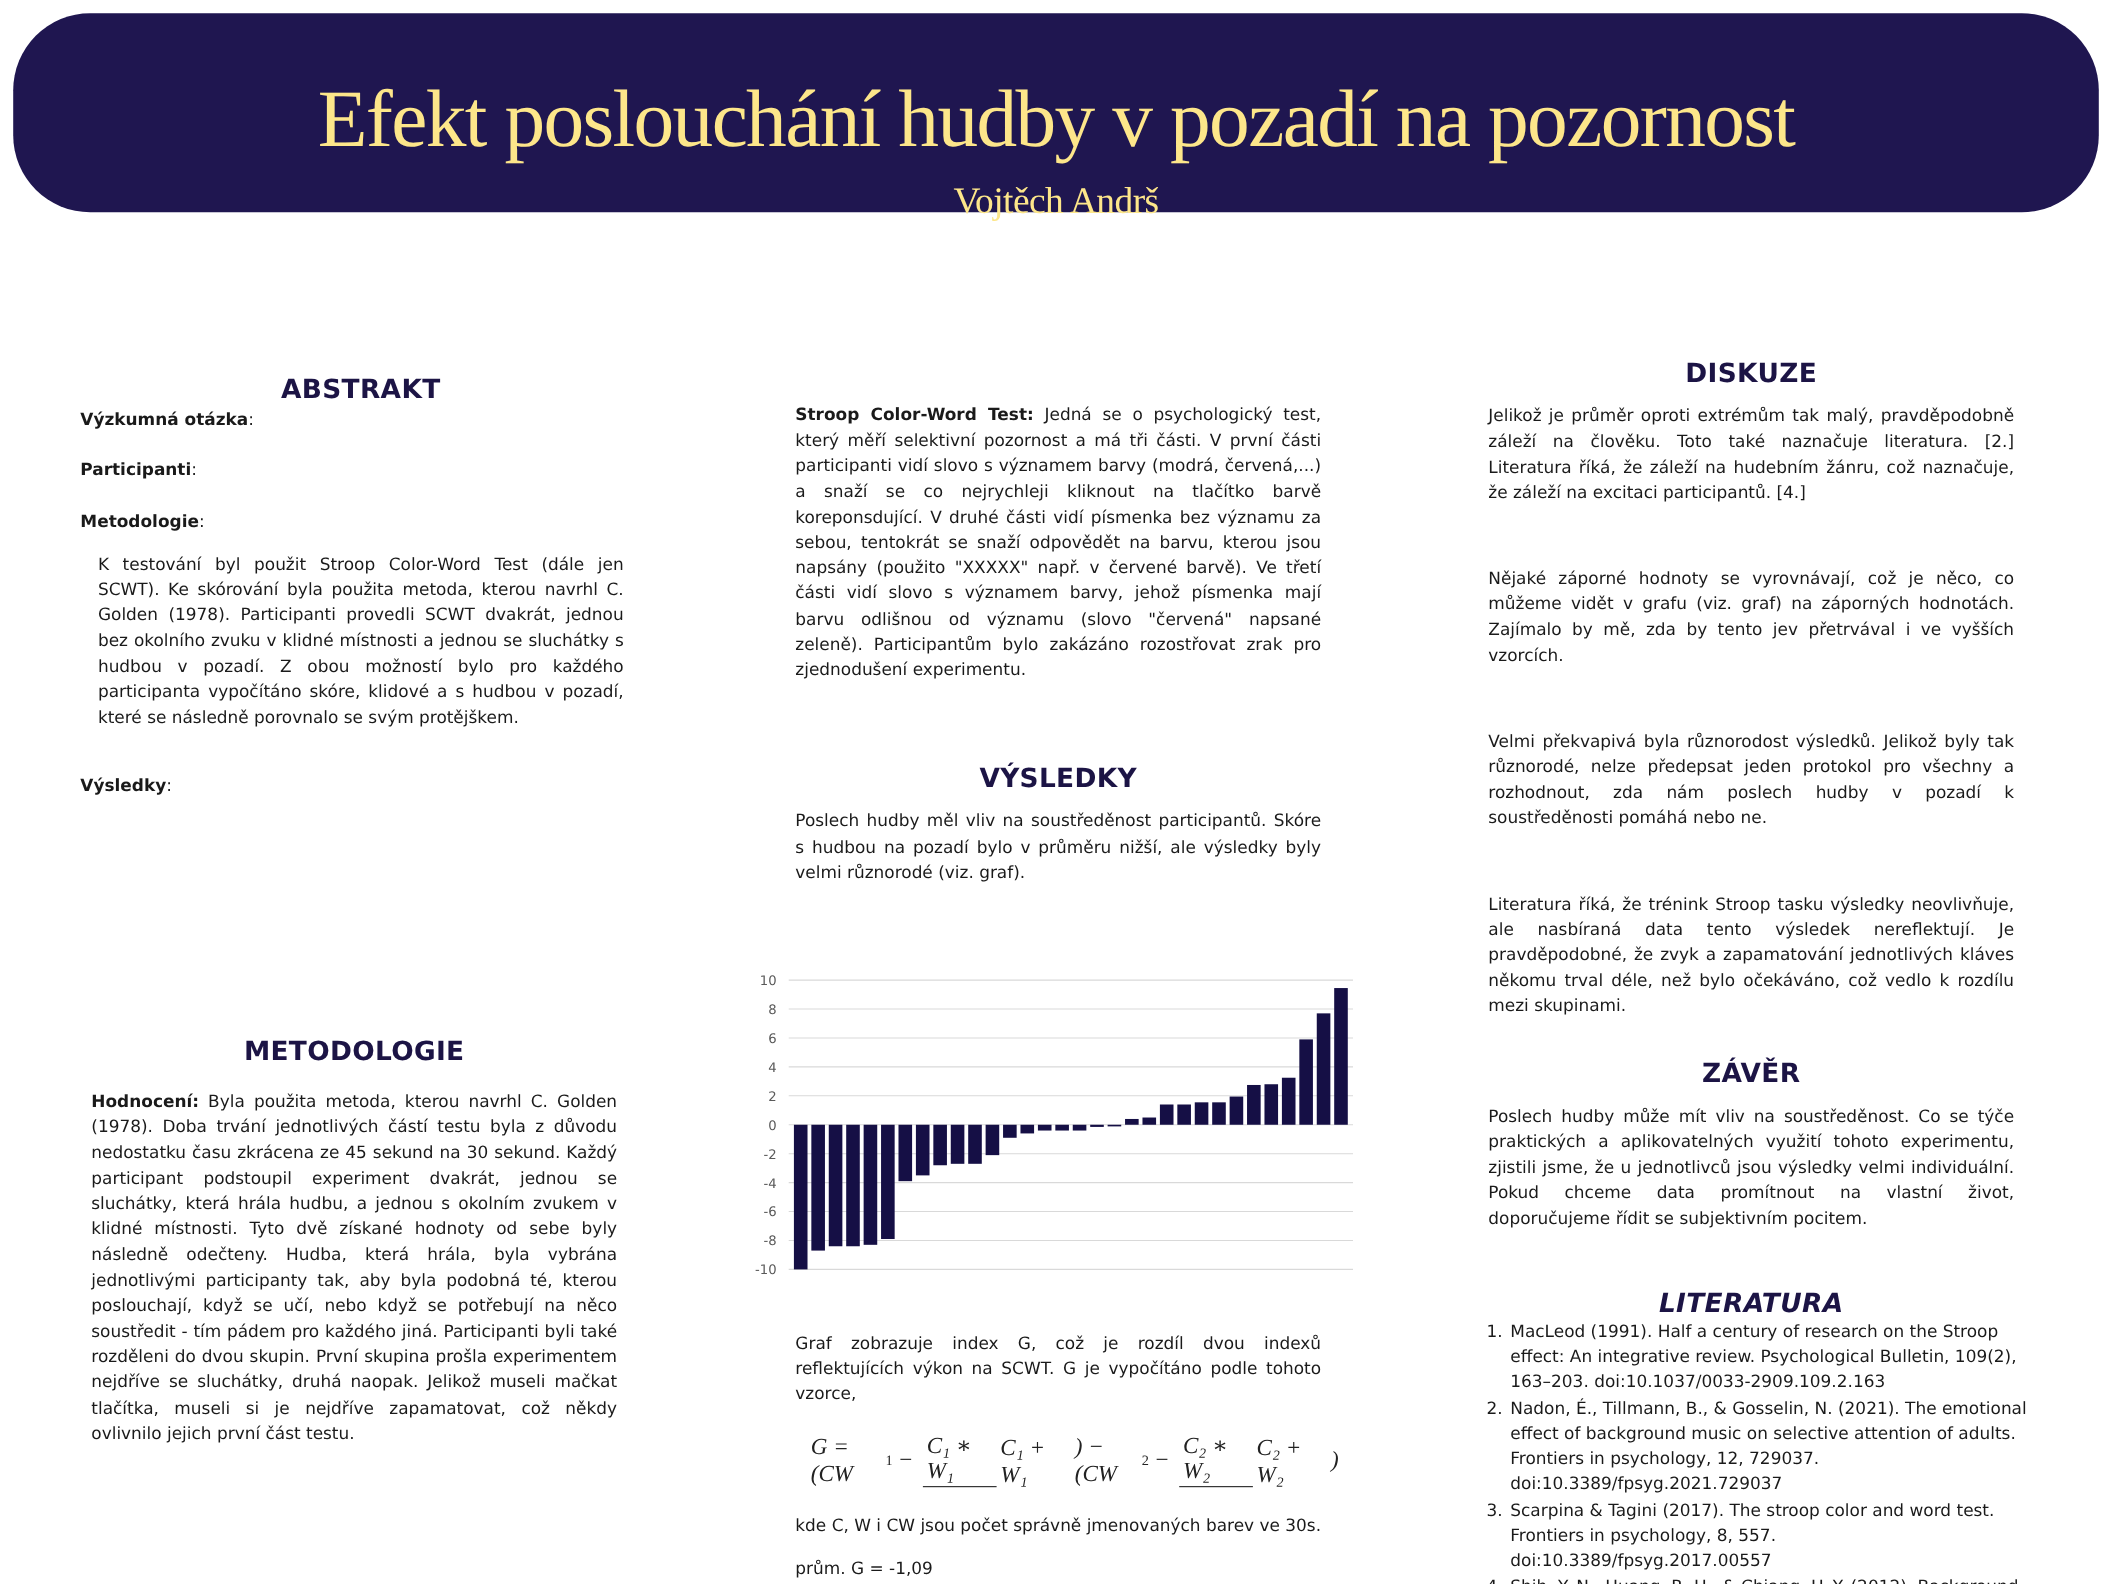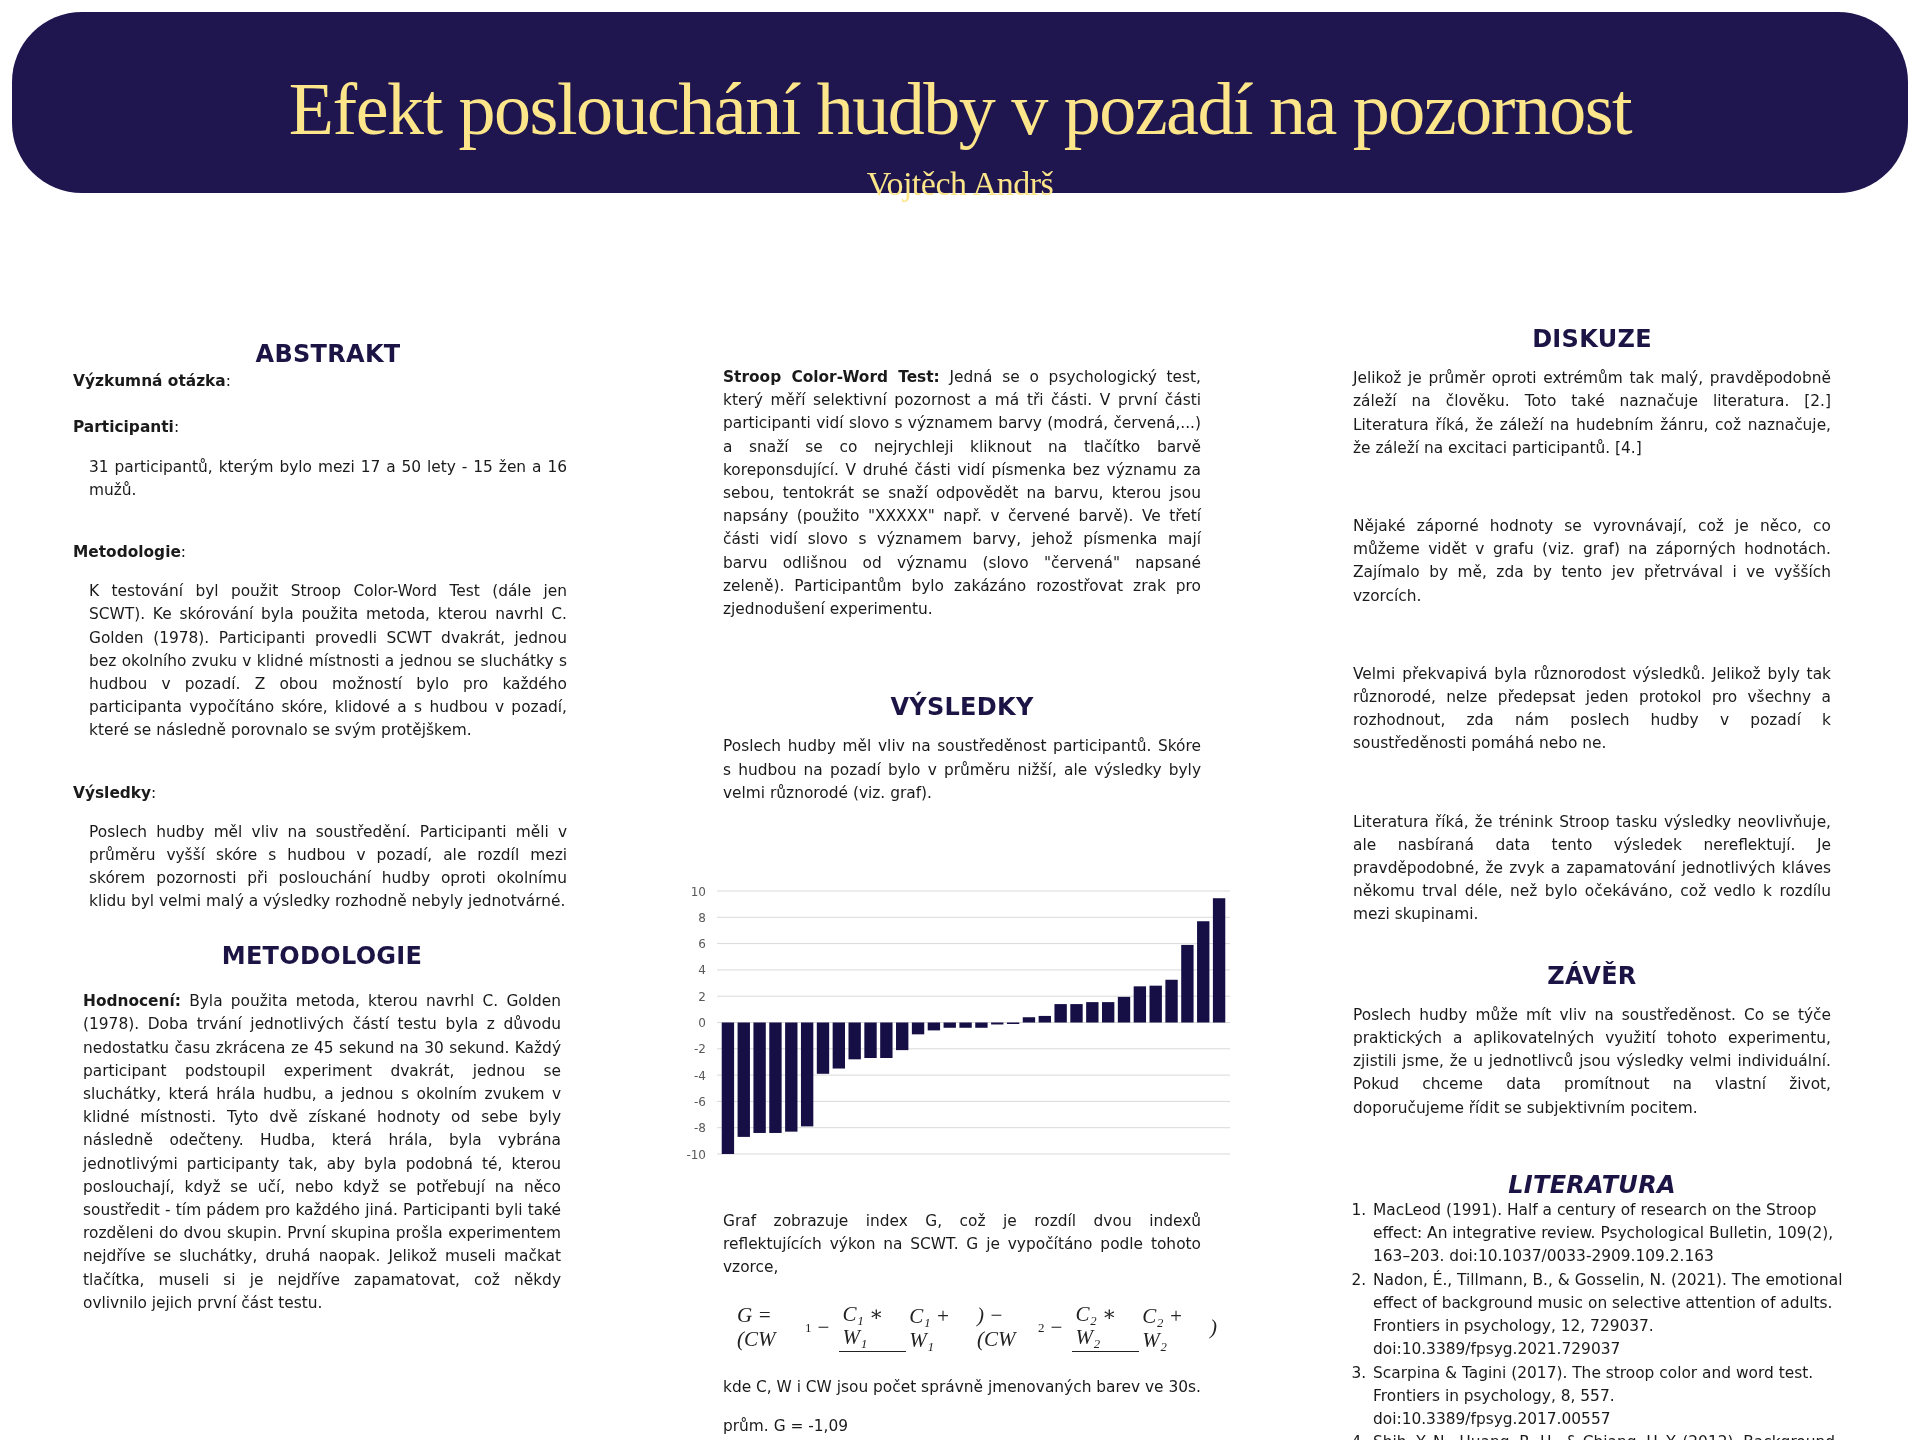--- a/index.html
+++ b/index.html
@@ -56,31 +56,29 @@
 </div>
 
 <div class="col" style="left:73px; top:343px; width:510px;">
   <h2 class="h2" style="margin-bottom:4px;">ABSTRAKT</h2>
   <div>
     <b>Výzkumná otázka</b>:
   </div>
   <div class="gap"></div>
   <div>
     <b>Participanti</b>:
-    <p>31 participantů, kterým bylo mezi 17 a 50 lety - 15 žen a 16 mužů.</p>
   </div>
   <div class="gap"></div>
   <div>
     <b>Metodologie</b>:
     <p>K testování byl použit Stroop Color-Word Test (dále jen SCWT). Ke skórování byla použita metoda, kterou navrhl C. Golden (1978). Participanti provedli SCWT dvakrát, jednou bez okolního zvuku v klidné místnosti a jednou se sluchátky s hudbou v pozadí. Z obou možností bylo pro každého participanta vypočítáno skóre, klidové a s hudbou v pozadí, které se následně porovnalo se svým protějškem.</p>
   </div>
   <div class="gap"></div>
   <div>
     <b>Výsledky</b>:
-    <p>Poslech hudby měl vliv na soustředění. Participanti měli v průměru vyšší skóre s hudbou v pozadí, ale rozdíl mezi skórem pozornosti při poslouchání hudby oproti okolnímu klidu byl velmi malý a výsledky rozhodně nebyly jednotvárné.</p>
   </div>
 </div>
 
 <div class="col" style="left:67px; top:945px; width:510px;">
   <h2 class="h2" style="margin-bottom:22px;">METODOLOGIE</h2>
   <p><b>Hodnocení:</b> <span>Byla použita metoda, kterou navrhl C. Golden (1978). Doba trvání jednotlivých částí testu byla z důvodu nedostatku času zkrácena ze 45 sekund na 30 sekund. Každý participant podstoupil experiment dvakrát, jednou se sluchátky, která hrála hudbu, a jednou s okolním zvukem v klidné místnosti. Tyto dvě získané hodnoty od sebe byly následně odečteny. Hudba, která hrála, byla vybrána jednotlivými participanty tak, aby byla podobná té, kterou poslouchají, když se učí, nebo když se potřebují na něco soustředit - tím pádem pro každého jiná. Participanti byli také rozděleni do dvou skupin. První skupina prošla experimentem nejdříve se sluchátky, druhá naopak. Jelikož museli mačkat tlačítka, museli si je nejdříve zapamatovat, což někdy ovlivnilo jejich první část testu.</span></p>
 </div>
 
 <div class="col" style="left:707px; top:350px; width:510px;">
   <p><b>Stroop Color-Word Test:</b> <span>Jedná se o psychologický test, který měří selektivní pozornost a má tři části. V první části participanti vidí slovo s významem barvy (modrá, červená,...) a snaží se co nejrychleji kliknout na tlačítko barvě koreponsdující. V druhé části vidí písmenka bez významu za sebou, tentokrát se snaží odpovědět na barvu, kterou jsou napsány (použito "XXXXX" např. v červené barvě). Ve třetí části vidí slovo s významem barvy, jehož písmenka mají barvu odlišnou od významu (slovo "červená" napsané zeleně). Participantům bylo zakázáno rozostřovat zrak pro zjednodušení experimentu.</span></p>

